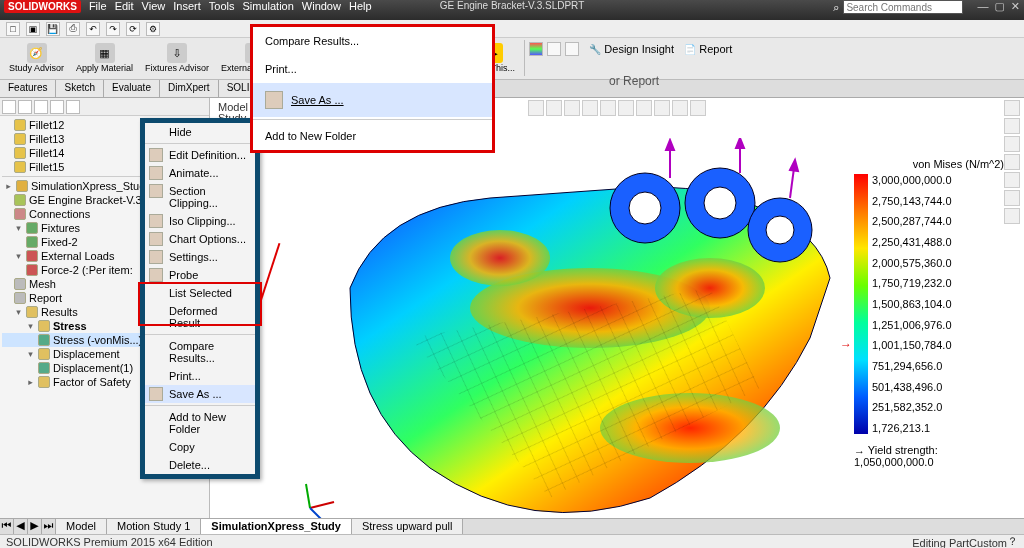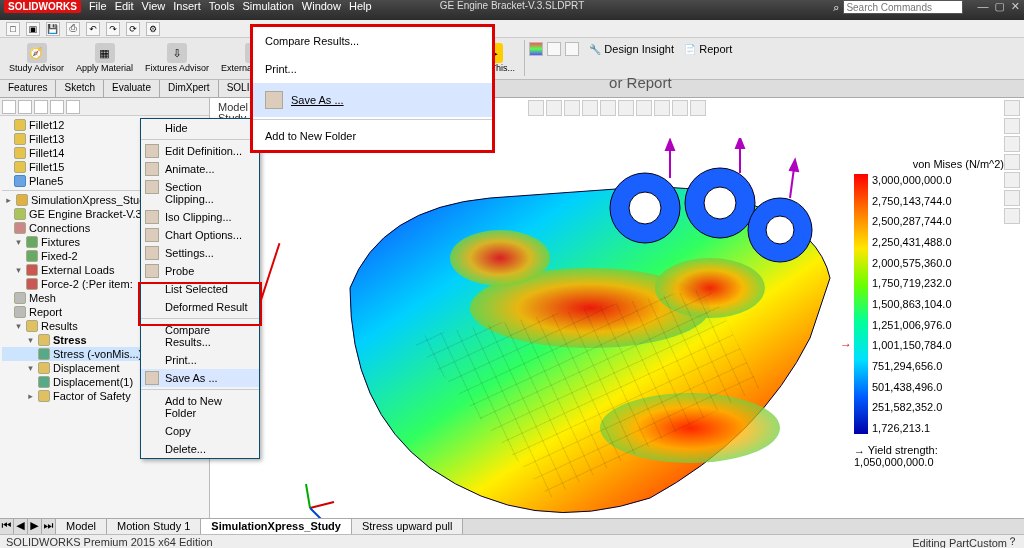--- a/index.html
+++ b/index.html
@@ -45,21 +45,21 @@
 .legend{ position:absolute; right:20px; top:60px; width:150px; font-size:9px;}
 .legend .ltitle{ text-align:right; margin-bottom:4px;}
 .legend .bar-wrap{ display:flex;}
 .legend .cbar{ width:14px; height:260px; background:linear-gradient(to bottom, #ff0000, #ff7800, #ffe600, #6aff00, #00ff9c, #00e0ff, #005cff, #0000aa);}
 .legend .labels{ display:flex; flex-direction:column; justify-content:space-between; height:260px; margin-left:4px;}
 .legend .labels div{ white-space:nowrap;}
 .legend .yield{ margin-top:10px;}
 .legend .arrow{ color:#d00; font-size:12px; position:absolute;}
 .right-tb{ position:absolute; right:2px; top:100px; width:18px; display:flex; flex-direction:column; gap:2px;}
 .right-tb .rt{ width:16px; height:16px; background:#f0f0f0; border:1px solid #ccc;}
-.ctx-menu{ position:absolute; left:140px; top:118px; width:120px; background:#f3f3f3; border:1px solid #0c4a6e; box-shadow:2px 2px 4px rgba(0,0,0,.3); font-size:10px; z-index:50;}
+.ctx-menu{ position:absolute; left:140px; top:118px; width:120px; background:#f3f3f3; border:5px solid #0c4a6e; box-shadow:2px 2px 4px rgba(0,0,0,.3); font-size:10px; z-index:50;}
 .ctx-menu .mi{ padding:3px 8px 3px 24px; position:relative; cursor:default;}
 .ctx-menu .mi:hover, .ctx-menu .mi.hl{ background:#d8e6ff;}
 .ctx-menu .msep{ height:1px; background:#ccc; margin:2px 0;}
 .ctx-menu .mi .mico{ position:absolute; left:4px; top:2px; width:14px; height:14px; background:#dcb; border:1px solid #aa9;}
 .callout{ position:absolute; left:250px; top:24px; width:245px; border:3px solid #d00; background:#fff; z-index:60;}
 .callout .ci{ padding:8px 12px; font-size:14px; display:flex; align-items:center; gap:8px;}
 .callout .ci.hl{ background:#d8e6ff;}
 .callout .csep{ height:1px; background:#ccc; margin:2px 0;}
 .callout .ci .cico{ width:18px; height:18px; background:#dcb; border:1px solid #aa9;}
 .call-line{ position:absolute; z-index:55; border-top:2px solid #d00; transform-origin:left top;}
@@ -149,21 +149,21 @@
     </div>
   <div class="rsep"></div>
   <div style="display:flex; flex-direction:column; gap:18px; padding-top:2px;">
     <div style="display:flex; gap:4px; align-items:center;">
       <div class="qb" style="background:linear-gradient(#f55,#5f5,#55f)"></div>
       <div class="qb"></div>
       <div class="qb"></div>
       <span style="font-size:10px; margin-left:6px;">🔧 <span>Design Insight</span></span>
       <span style="font-size:10px; margin-left:6px;">📄 <span>Report</span></span>
     </div>
-    <div style="font-size:15px; margin-left:80px; color:#555;">or Report</div>
+    <div style="font-size:12px; margin-left:80px; color:#555;">or Report</div>
   </div>
 </div>
 
 <div class="tabs">
   <div class="tab">Features</div>
   <div class="tab">Sketch</div>
   <div class="tab">Evaluate</div>
   <div class="tab">DimXpert</div>
   <div class="tab">SOLIDWORKS Add-Ins</div>
 </div>
@@ -187,24 +187,20 @@
           <span class="ticon"></span>
           <span>Fillet13</span>
         </div>
       <div class="tn ind1">
           <span class="ticon"></span>
           <span>Fillet14</span>
         </div>
       <div class="tn ind1">
           <span class="ticon"></span>
           <span>Fillet15</span>
-        </div>
-      <div class="tn ind1 blue">
-          <span class="ticon"></span>
-          <span>Plane5</span>
         </div>
       <div class="sep"></div>
       <div class="tn">
           <span class="exp">▸</span>
           <span class="ticon" style="background:#e0b040"></span>
           <span>SimulationXpress_Study (-Default-)</span>
         </div>
       <div class="tn ind1">
           <span class="ticon" style="background:#a8c45a"></span>
           <span>GE Engine Bracket-V.3</span>

